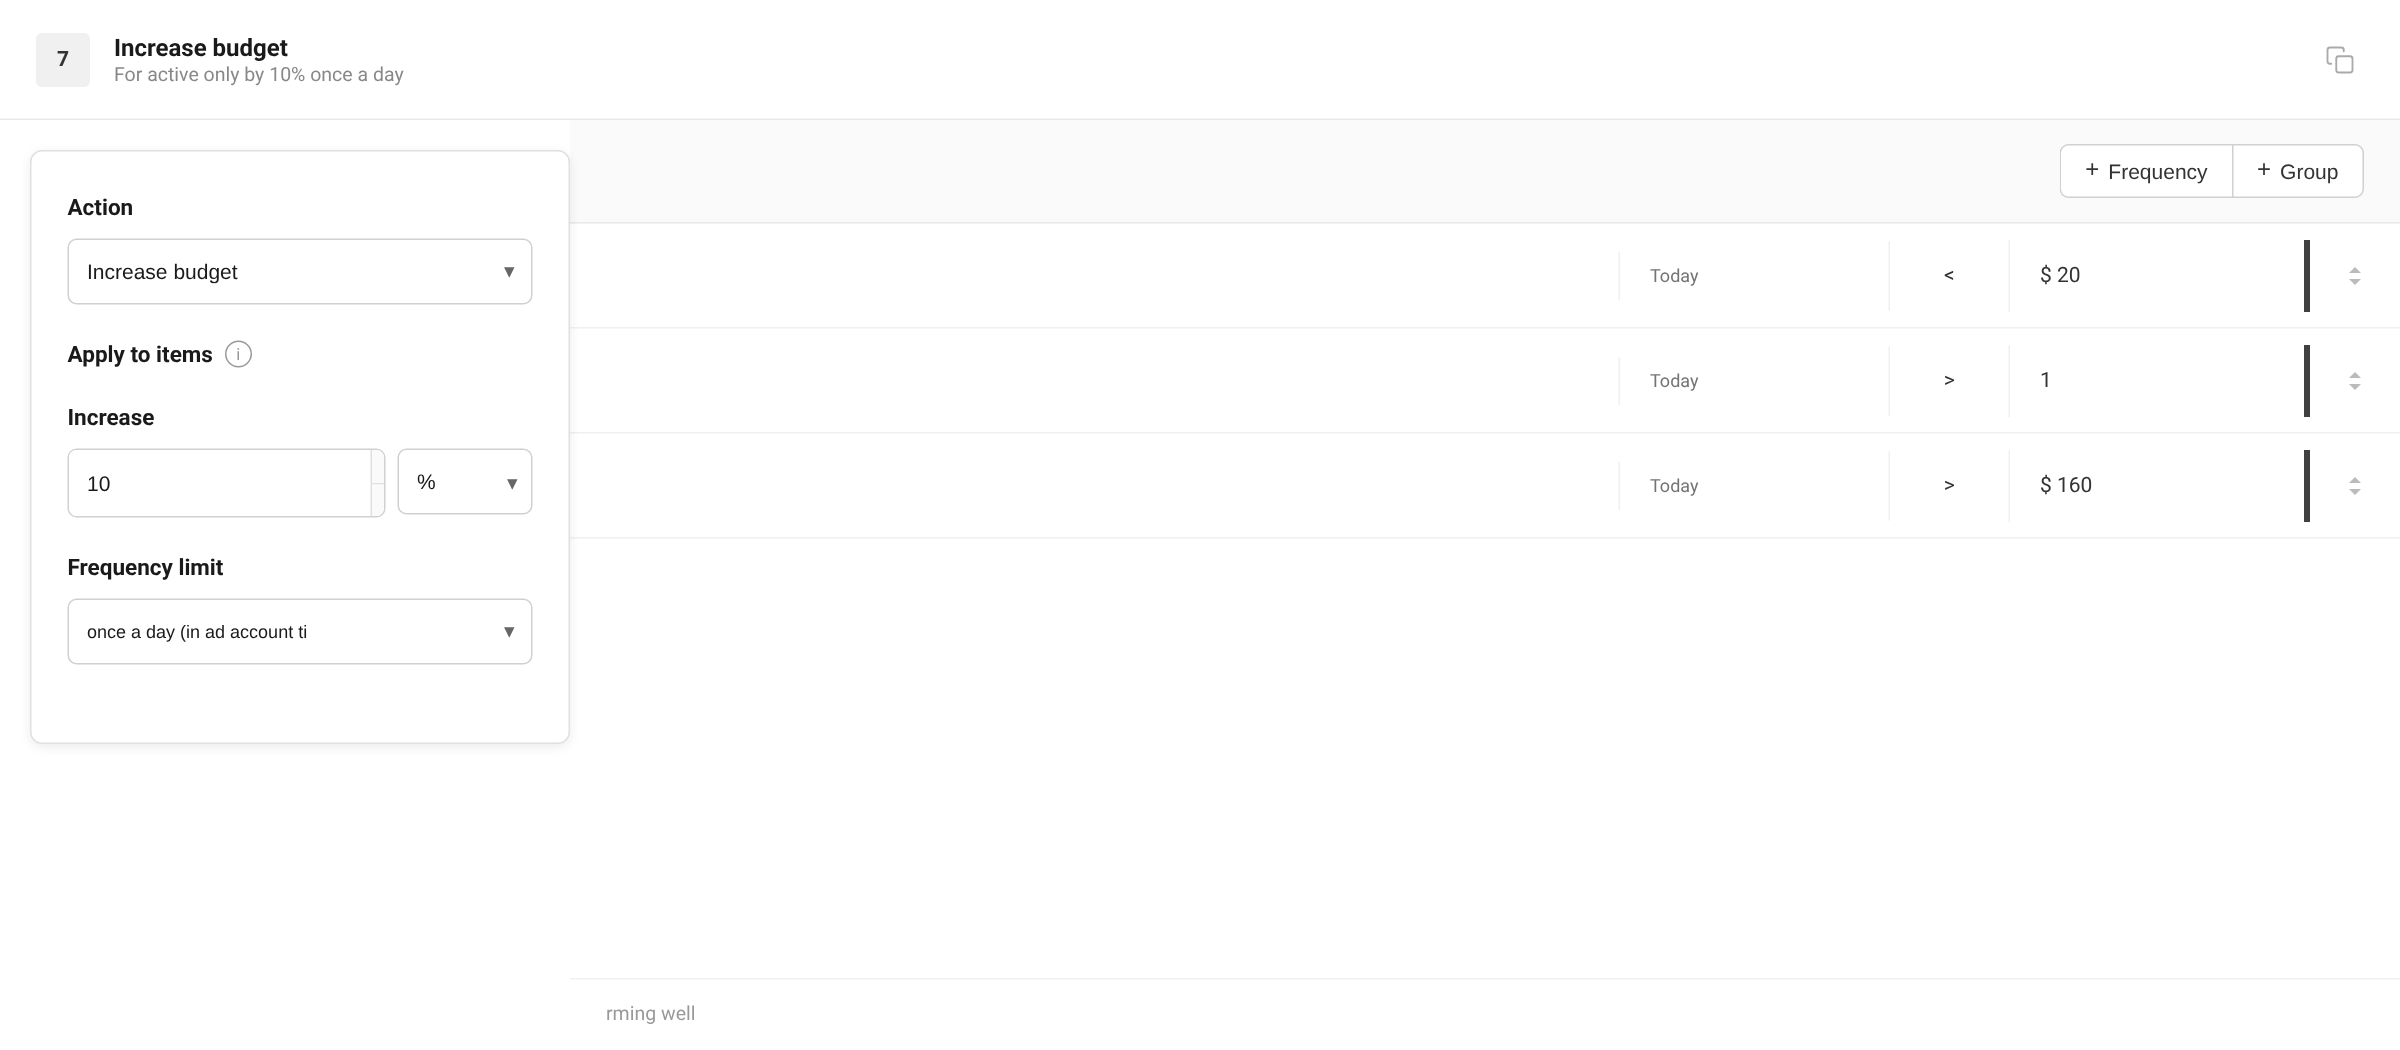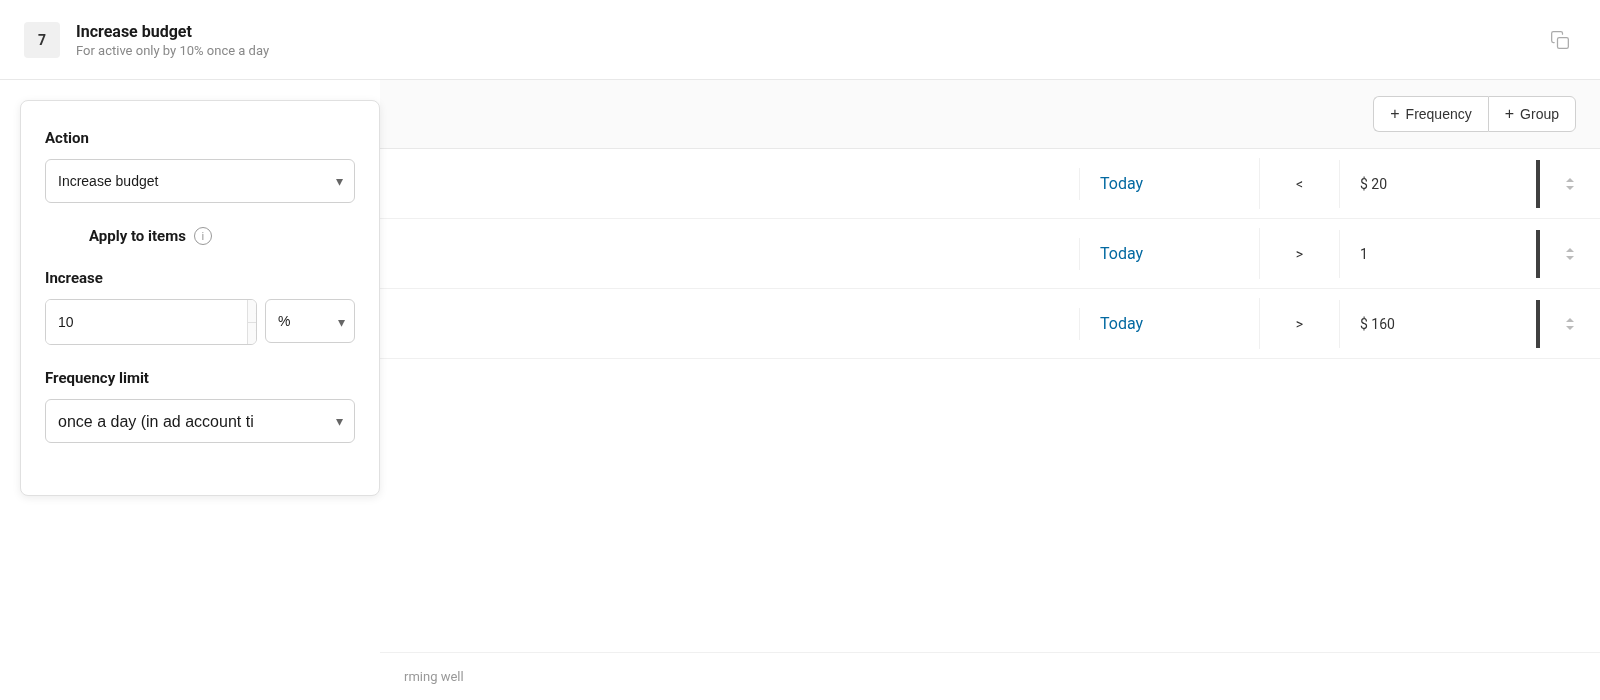--- a/index.html
+++ b/index.html
@@ -102,21 +102,20 @@
 
     .form-section {
       margin-bottom: 24px;
     }
 
     .apply-label-row {
       display: flex;
       align-items: center;
       gap: 8px;
       margin-bottom: 12px;
-      margin-left: 44px;
     }
 
     .info-icon {
       width: 18px;
       height: 18px;
       border-radius: 50%;
       border: 1.5px solid #999;
       display: flex;
       align-items: center;
       justify-content: center;
@@ -291,22 +290,22 @@
 
     .table-cell-metric {
       padding: 16px 20px;
       font-size: 14px;
       color: #666;
       border-right: 1px solid #f0f0f0;
     }
 
     .table-cell-date {
       padding: 16px 20px;
-      font-size: 16px;
-      color: #0369a1;
+      font-size: 12px;
+      color: #737373;
       border-right: 1px solid #f0f0f0;
     }
 
     .table-cell-op {
       padding: 16px 20px;
       font-size: 14px;
       color: #333;
       text-align: center;
       border-right: 1px solid #f0f0f0;
     }
@@ -399,21 +398,21 @@
               <option>%</option>
               <option>$</option>
             </select>
           </div>
         </div>
       </div>
 
       <div class="form-section">
         <div class="form-section-label">Frequency limit</div>
         <div class="select-wrapper">
-          <select style="font-size:16px;">
+          <select style="font-size:12px;">
             <option>once a day (in ad account ti</option>
           </select>
         </div>
       </div>
 
     </div>
 
     <div class="right-area">
 
       <div class="toolbar">

